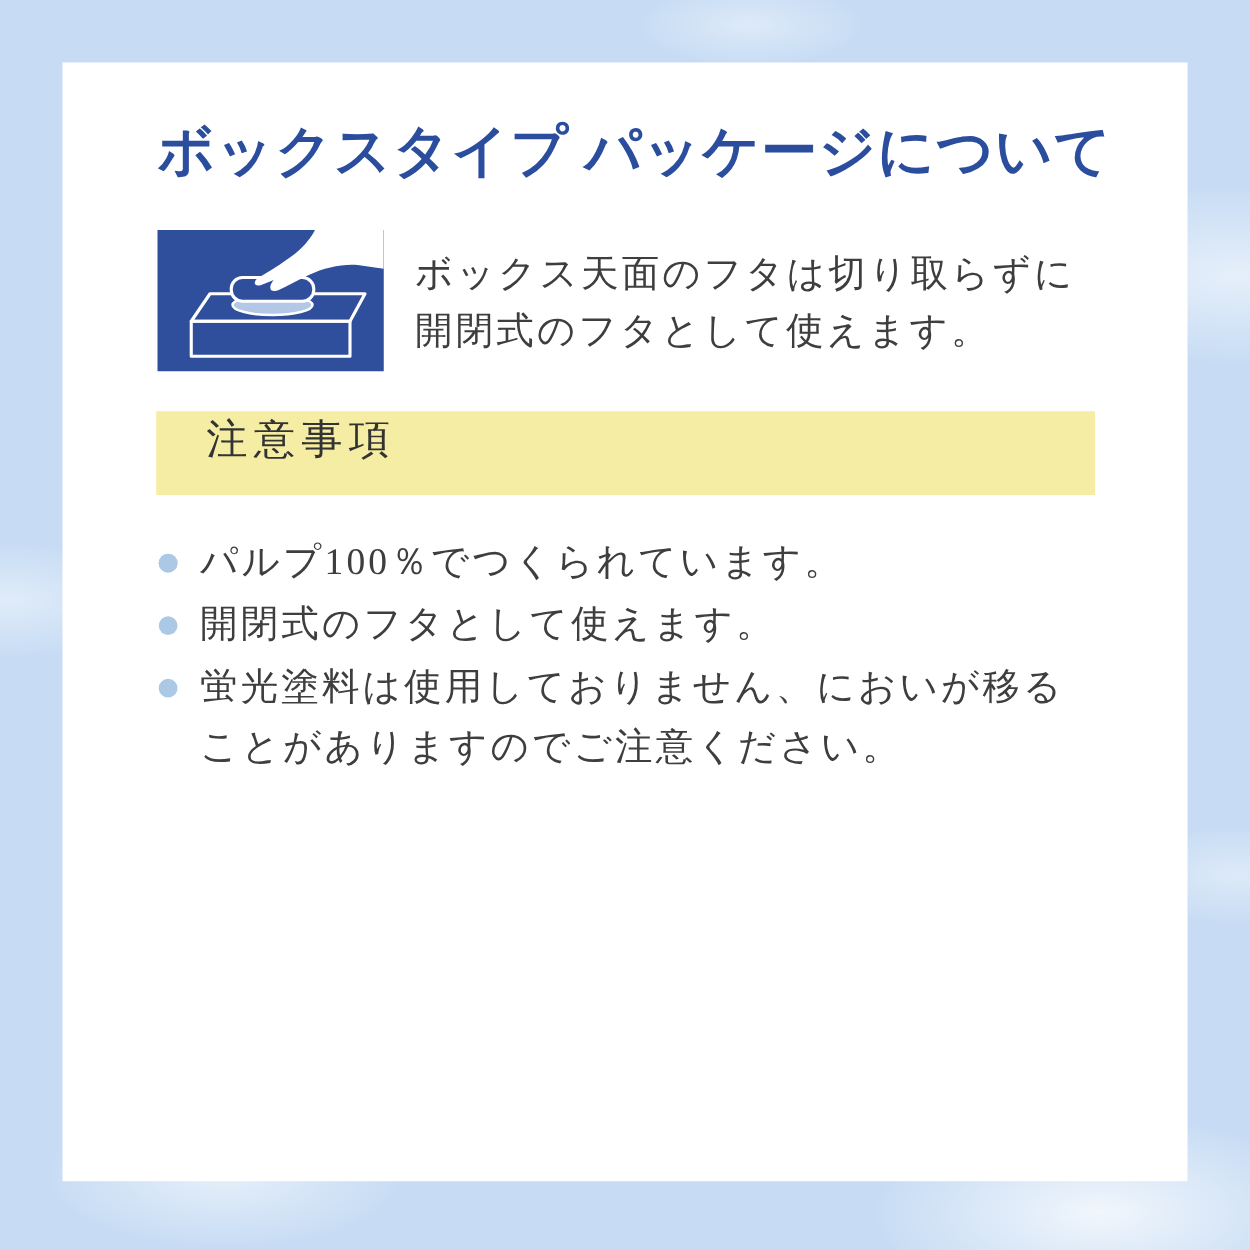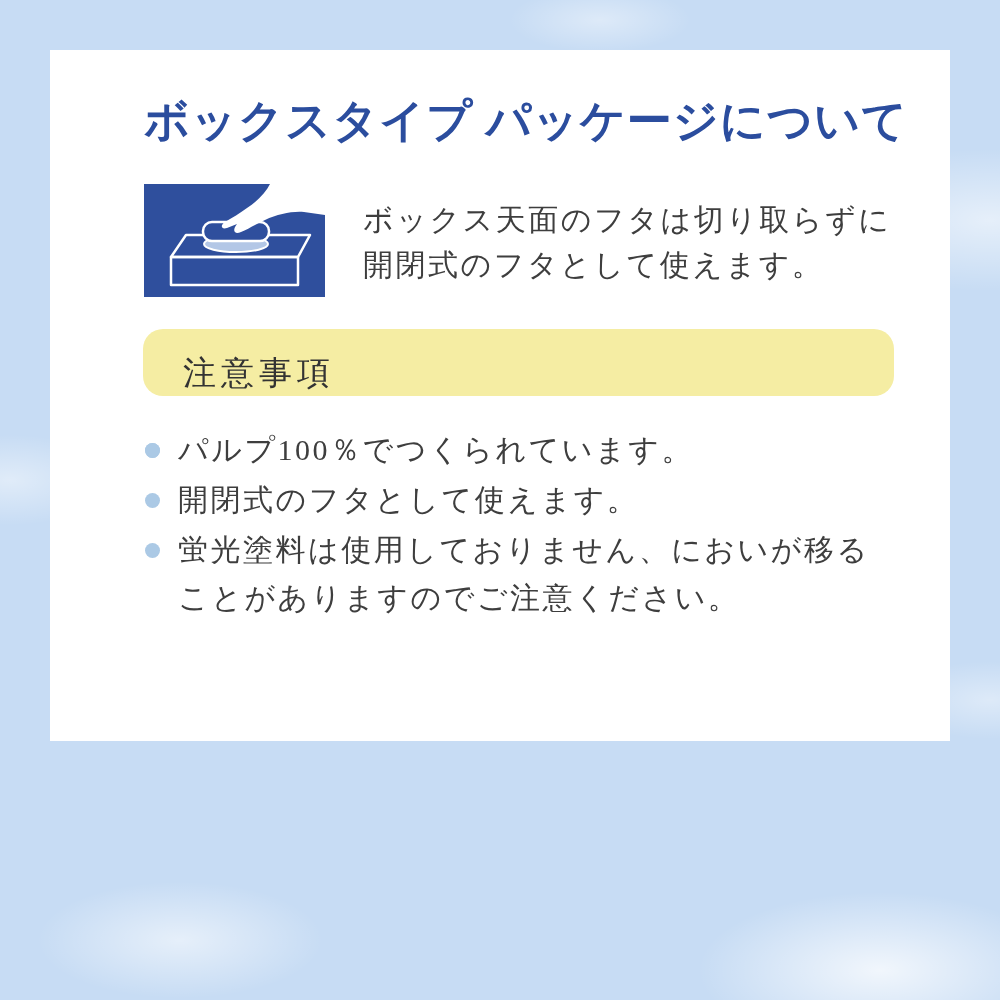--- a/index.html
+++ b/index.html
@@ -25,24 +25,23 @@
       radial-gradient(ellipse 160px 70px at 1% 48%, rgba(255,255,255,0.45), rgba(255,255,255,0) 65%),
       radial-gradient(ellipse 140px 50px at 60% 2%, rgba(255,255,255,0.4), rgba(255,255,255,0) 65%),
       radial-gradient(ellipse 150px 60px at 99% 70%, rgba(255,255,255,0.4), rgba(255,255,255,0) 65%);
   }
 
   .card {
     position: absolute;
     left: 50px;
     top: 50px;
     width: 900px;
-    height: 691px;
+    height: 895px;
     background: #ffffff;
     box-sizing: border-box;
-    padding-left: 18px;
   }
 
   .title {
     margin: 44px 0 0 76px;
     font-size: 45px;
     font-weight: bold;
     letter-spacing: 1px;
     color: #2b4d9e;
     line-height: 1.2;
   }
@@ -62,35 +61,34 @@
   .icon-box svg { display: block; }
 
   .intro-text {
     margin-left: 25px;
     padding-top: 13px;
     font-size: 30px;
     line-height: 45px;
     letter-spacing: 2.5px;
     color: #3e3e3e;
   }
-  .intro-text .line { display: block; margin-left: 13px; }
+  .intro-text .line { display: block; }
 
   .banner {
     margin: 32px 0 0 75px;
     width: 751px;
     height: 67px;
     box-sizing: border-box;
     background: #f5eda3;
     display: flex;
-    align-items: flex-end;
+    align-items: flex-start;
     padding-left: 40px;
     font-size: 33px;
     letter-spacing: 5px;
     color: #333333;
-    border-radius: 20px;
   }
 
   .bullets {
     list-style: none;
     margin: 30px 0 0 77px;
     padding: 0;
     width: 755px;
   }
   .bullet {
     position: relative;

